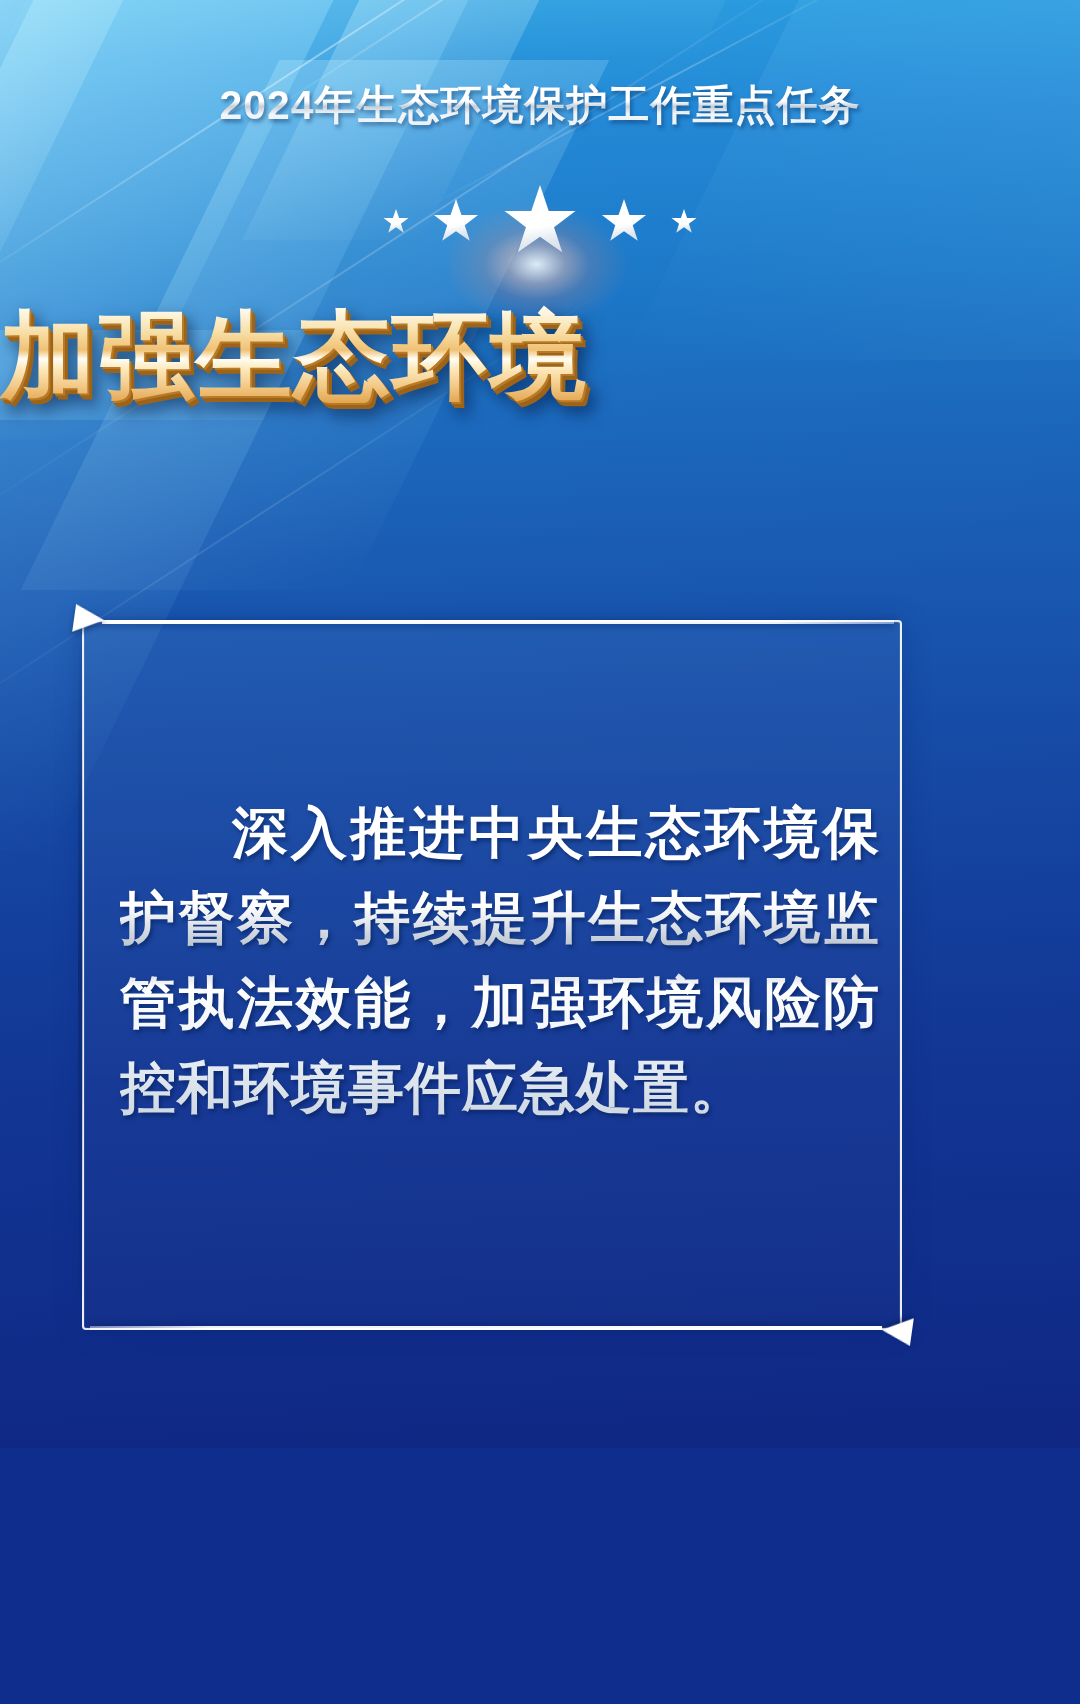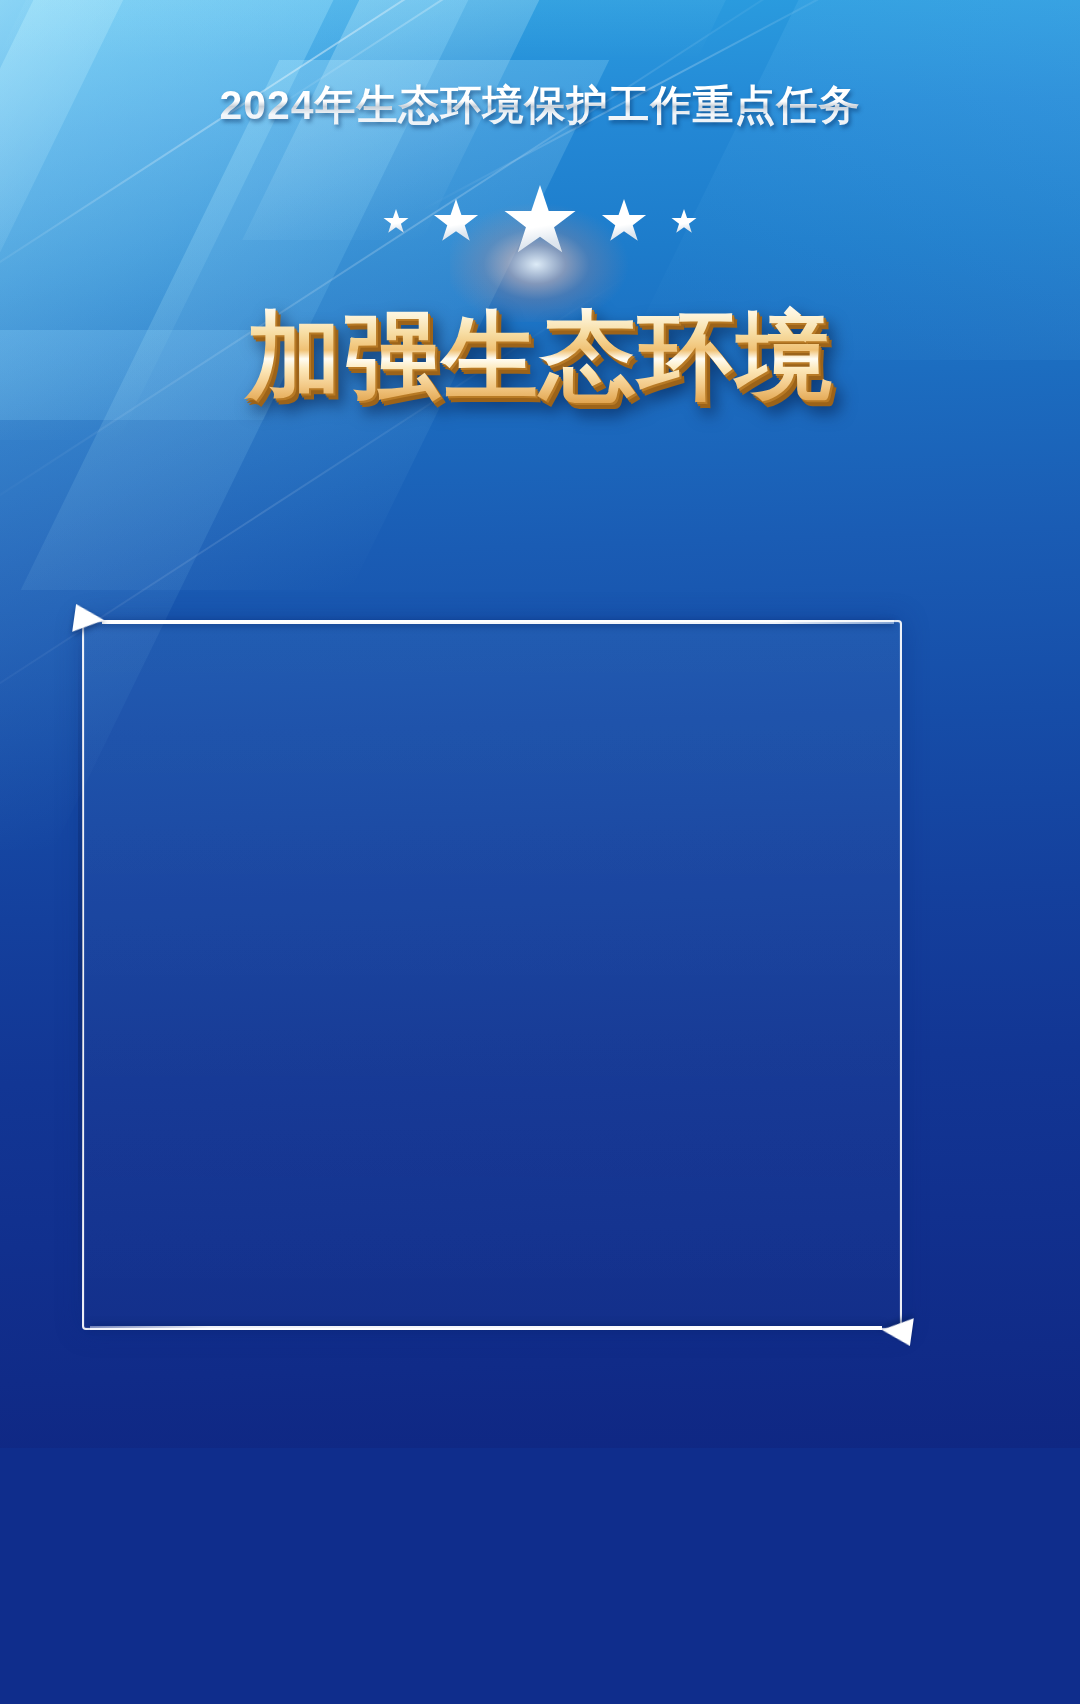--- a/index.html
+++ b/index.html
@@ -85,21 +85,21 @@
   .st-sm{width:26px;height:26px;}
   .st-md{width:46px;height:46px;}
   .st-lg{width:74px;height:74px;}
   .star-glow{position:absolute;left:50%;top:20px;width:180px;height:120px;
     transform:translateX(-50%);
     background:radial-gradient(ellipse at 48% 52%,rgba(255,255,255,.85) 0%,rgba(255,190,170,.45) 22%,rgba(255,140,110,.18) 40%,rgba(255,120,90,0) 70%);
     pointer-events:none;}
 
   
   .main-title{
-    position:absolute;top:300px;left:0;right:0;text-align:center;
+    position:absolute;top:300px;left:0;right:0;
     line-height:1.16;
   }
   .gold-line{
     display:block;font-weight:bold;white-space:nowrap;
     background:linear-gradient(180deg,
        #ffffff 0%,
        #fdf3d8 14%,
        #f7dda3 30%,
        #f0c174 45%,
        #fffdf4 53%,
@@ -217,20 +217,23 @@
   <div class="main-title">
     <span class="gold-line gold-1">加强生态环境</span>
   </div>
 
   <div class="frame">
     <div class="frame-shadow-l"></div>
     <div class="corner-tl"></div>
     <div class="corner-br"></div>
   </div>
 
+  <div class="body-text">
+    <p>深入推进中央生态环境保护督察，持续提升生态环境监管执法效能，加强环境风险防控和环境事件应急处置。</p>
+  </div>
 
   <div class="logo-wrap">
     <svg class="logo" viewBox="0 0 200 200">
 
       <circle cx="100" cy="100" r="93" fill="none" stroke="#ffffff" stroke-width="5"></circle>
       <circle cx="100" cy="100" r="84" fill="none" stroke="#ffffff" stroke-width="2"></circle>
 
       <g fill="#ffffff">
         <path d="M38 118 C30 92 36 62 58 42 L62 48 C44 66 38 94 45 116 Z"></path>
         <path d="M44 128 C38 140 44 152 56 158 C54 146 50 136 44 128 Z"></path>

